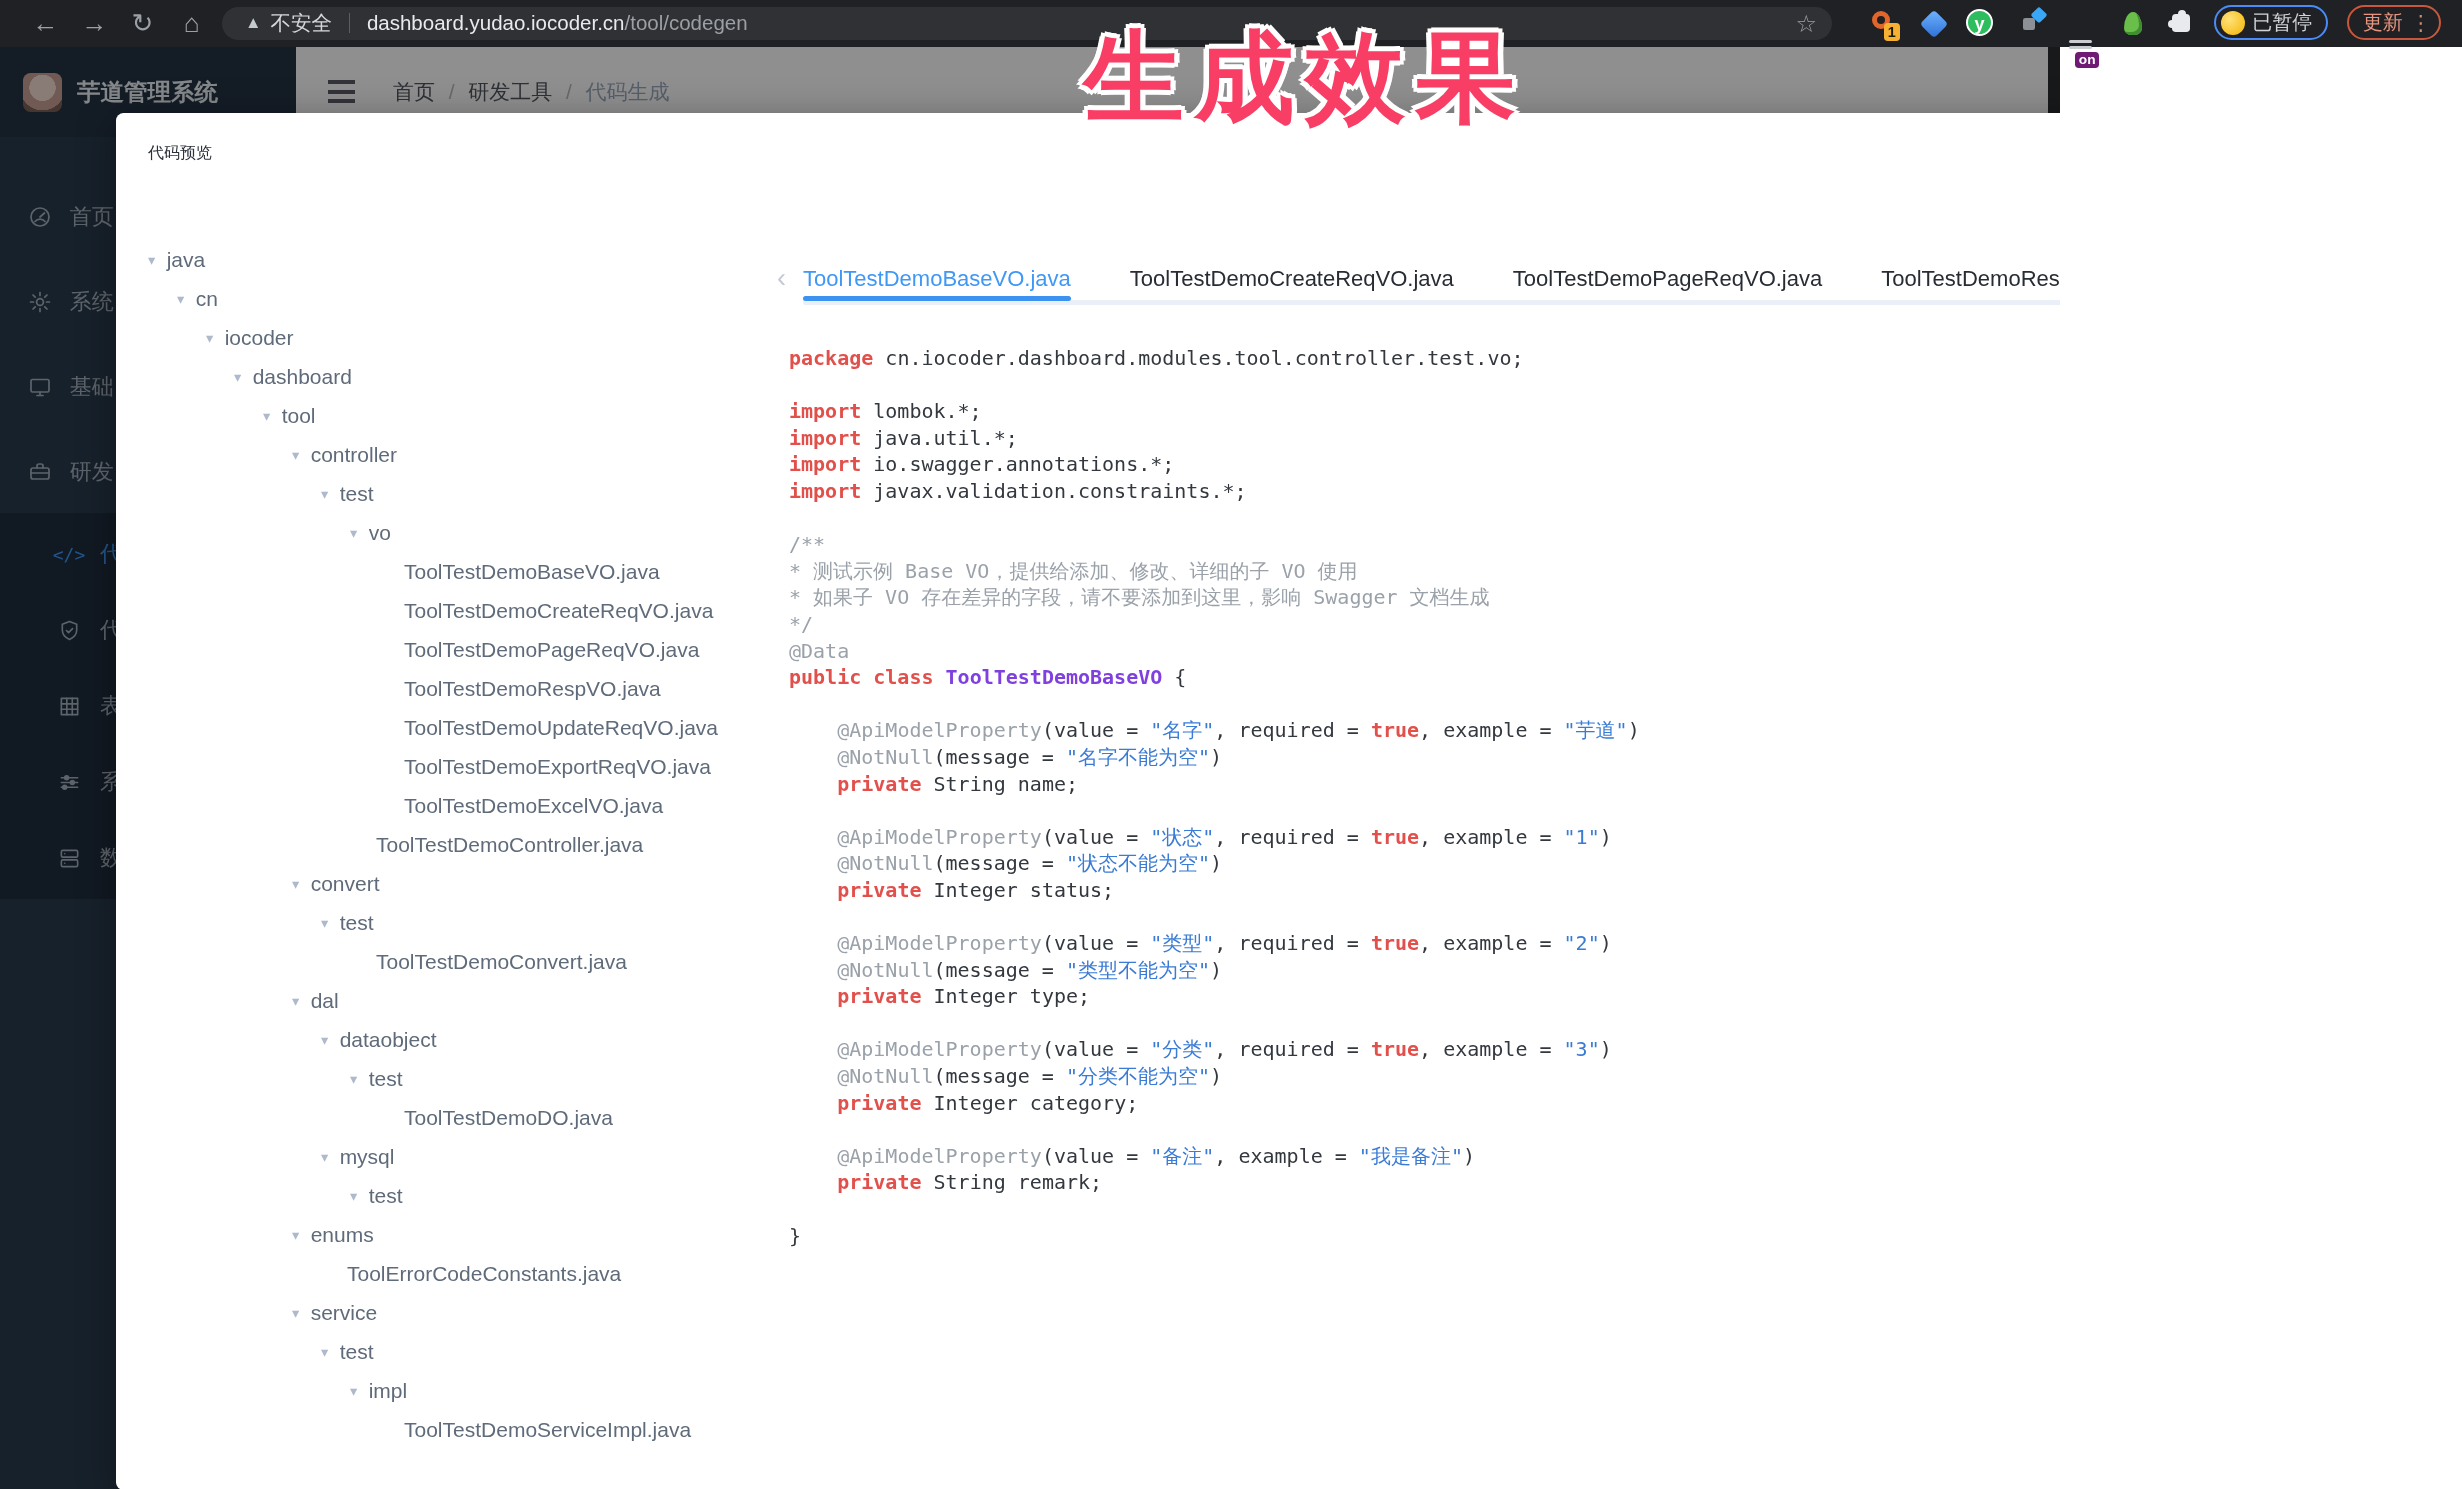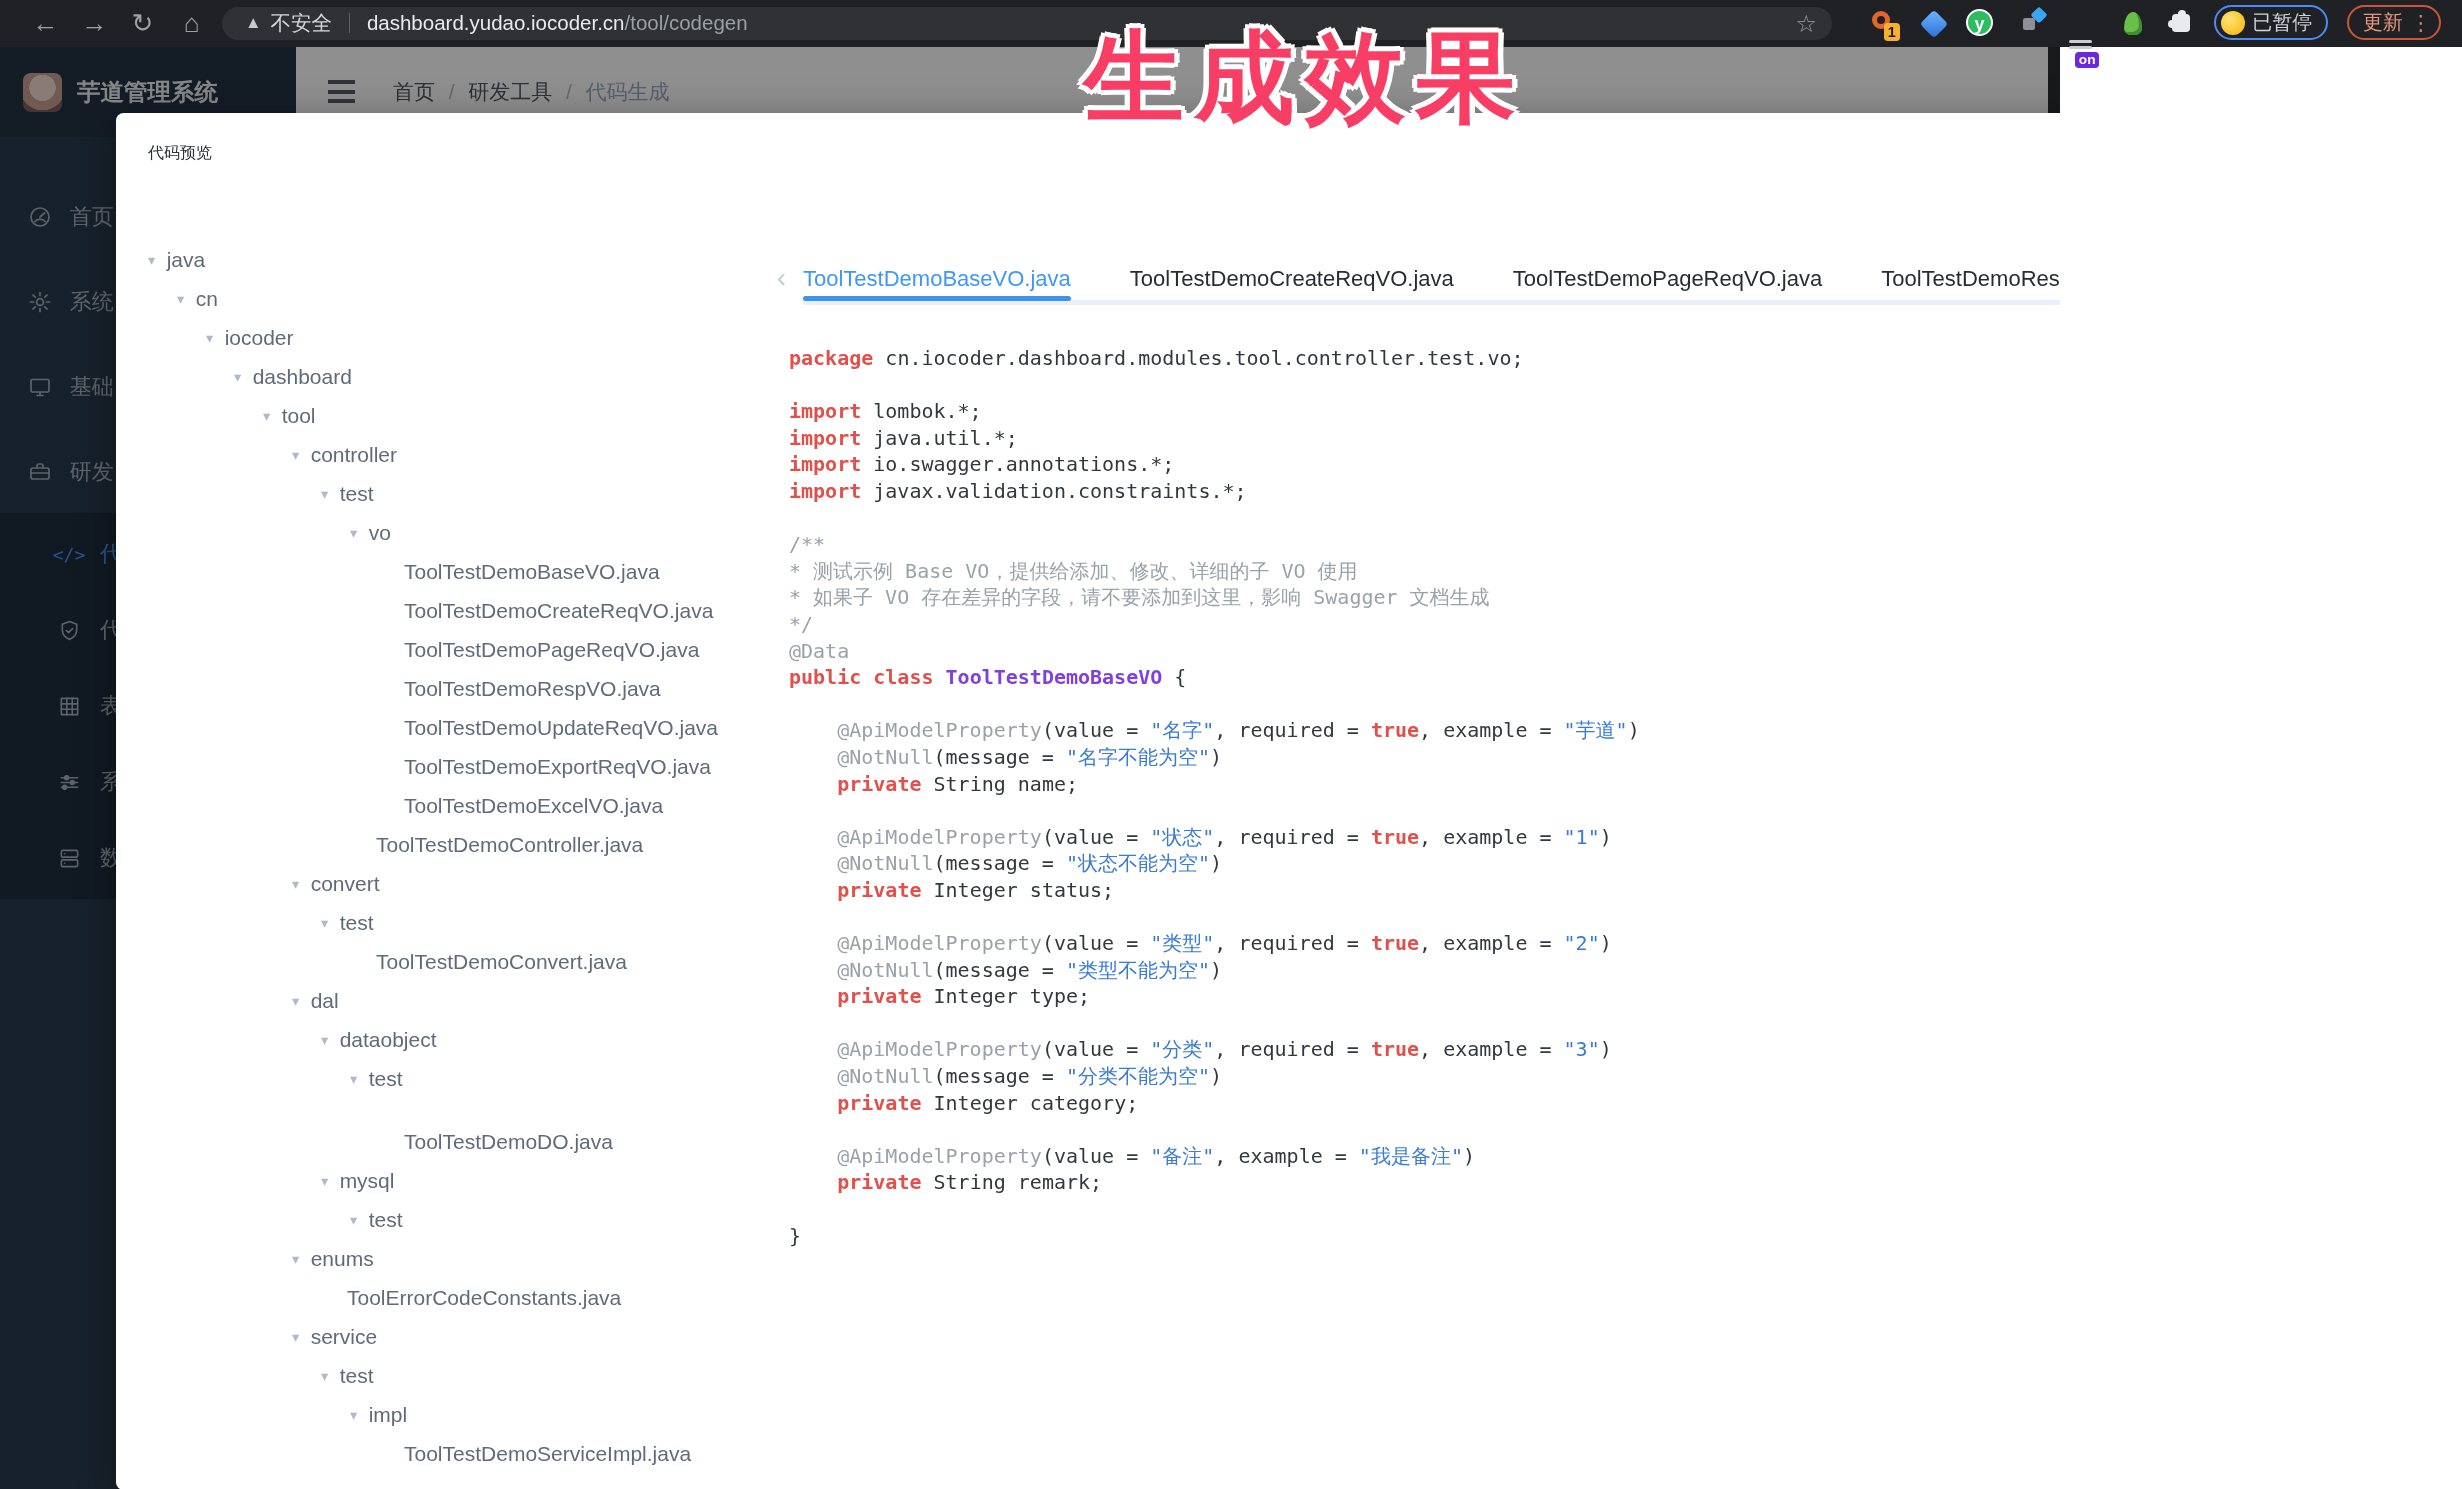--- a/index.html
+++ b/index.html
@@ -19,21 +19,21 @@
   .ext{position:absolute;top:9px;width:29px;height:29px;}
   .ext-ring{border:5.3px solid #e0662c;border-radius:50%;width:18px;height:18px;box-sizing:border-box;margin-top:1.5px;}
   .ext-badge1{position:absolute;left:12px;top:13.7px;background:#f6b132;color:#201a00;font-size:14.4px;font-weight:700;border-radius:3.8px;padding:0 3.8px;line-height:18px;}
   .ext-gem{width:20px;height:20px;margin:4.6px;background:linear-gradient(135deg,#6db5ff,#2f6fd6);transform:rotate(45deg);border-radius:3.8px;}
   .ext-y{width:27px;height:27px;border-radius:50%;background:#2dbd5f;color:#fff;font-weight:700;font-size:18px;text-align:center;line-height:27px;border:2.3px solid #fff;box-sizing:border-box;}
   .ext-sq{position:relative;}
   .ext-sq .sq{position:absolute;left:1.5px;top:9px;width:12px;height:12px;background:#8d9096;border-radius:2.3px;}
   .ext-sq .dm{position:absolute;left:12px;top:0px;width:12px;height:12px;background:#39a7f6;transform:rotate(45deg);border-radius:2.3px;}
   .ext-on{position:relative;}
   .ext-on .ln{position:absolute;left:0;width:23px;height:3px;background:#c9ccd1;border-radius:1.5px;}
-  .ext-on .bdg{position:absolute;left:6px;top:13.7px;background:#6d28d9;color:#fff;font-size:13.7px;font-weight:700;border-radius:3.8px;padding:0.8px 3.8px;}
+  .ext-on .bdg{position:absolute;left:6px;top:13.7px;background:#701a75;color:#fff;font-size:13.7px;font-weight:700;border-radius:3.8px;padding:0.8px 3.8px;}
   .ext-sprout{width:18px;height:23px;margin:3px 4.6px;background:#6abf4b;border-radius:50% 50% 40% 40%/70% 70% 30% 30%;box-shadow:inset -3px -3px 0 #3f8f2f;}
   .ext-puzzle{position:relative;width:18px;height:18px;margin:5.3px;background:#e8eaed;border-radius:3.8px;}
   .ext-puzzle::before{content:"";position:absolute;left:5.3px;top:-4.6px;width:8.3px;height:8.3px;border-radius:50%;background:#e8eaed;}
   .ext-puzzle::after{content:"";position:absolute;left:-4.6px;top:5.3px;width:8.3px;height:8.3px;border-radius:50%;background:#e8eaed;}
   .pchip{position:absolute;left:2214px;top:5.3px;height:35px;border:2.3px solid #4b8bf5;border-radius:20px;display:flex;align-items:center;padding:0 13.7px 0 4.6px;gap:7.6px;box-sizing:border-box;}
   .face{width:24px;height:24px;border-radius:50%;background:radial-gradient(circle at 35% 35%,#ffe27a,#f4b400);}
   .plabel{color:#cfd2d6;font-size:20px;}
   .uchip{position:absolute;left:2347px;top:5.3px;height:35px;border:2.3px solid #c9573c;border-radius:20px;display:flex;align-items:center;padding:0 7.6px 0 13.7px;gap:7.6px;box-sizing:border-box;}
   .ulabel{color:#e8947e;font-size:20px;}
   .udots{color:#cf8a74;font-size:21px;}
@@ -383,21 +383,21 @@
             <span>dal</span>
           </div>
           <div class="trow" style="padding-left: 173px;">
             <span class="tcaret">▾</span>
             <span>dataobject</span>
           </div>
           <div class="trow" style="padding-left: 202px;">
             <span class="tcaret">▾</span>
             <span>test</span>
           </div>
-          <div class="trow" style="padding-left: 256px; margin-top: 24px;">
+          <div class="trow" style="padding-left: 256px;">
             <span>ToolTestDemoDO.java</span>
           </div>
           <div class="trow" style="padding-left: 173px;">
             <span class="tcaret">▾</span>
             <span>mysql</span>
           </div>
           <div class="trow" style="padding-left: 202px;">
             <span class="tcaret">▾</span>
             <span>test</span>
           </div>

